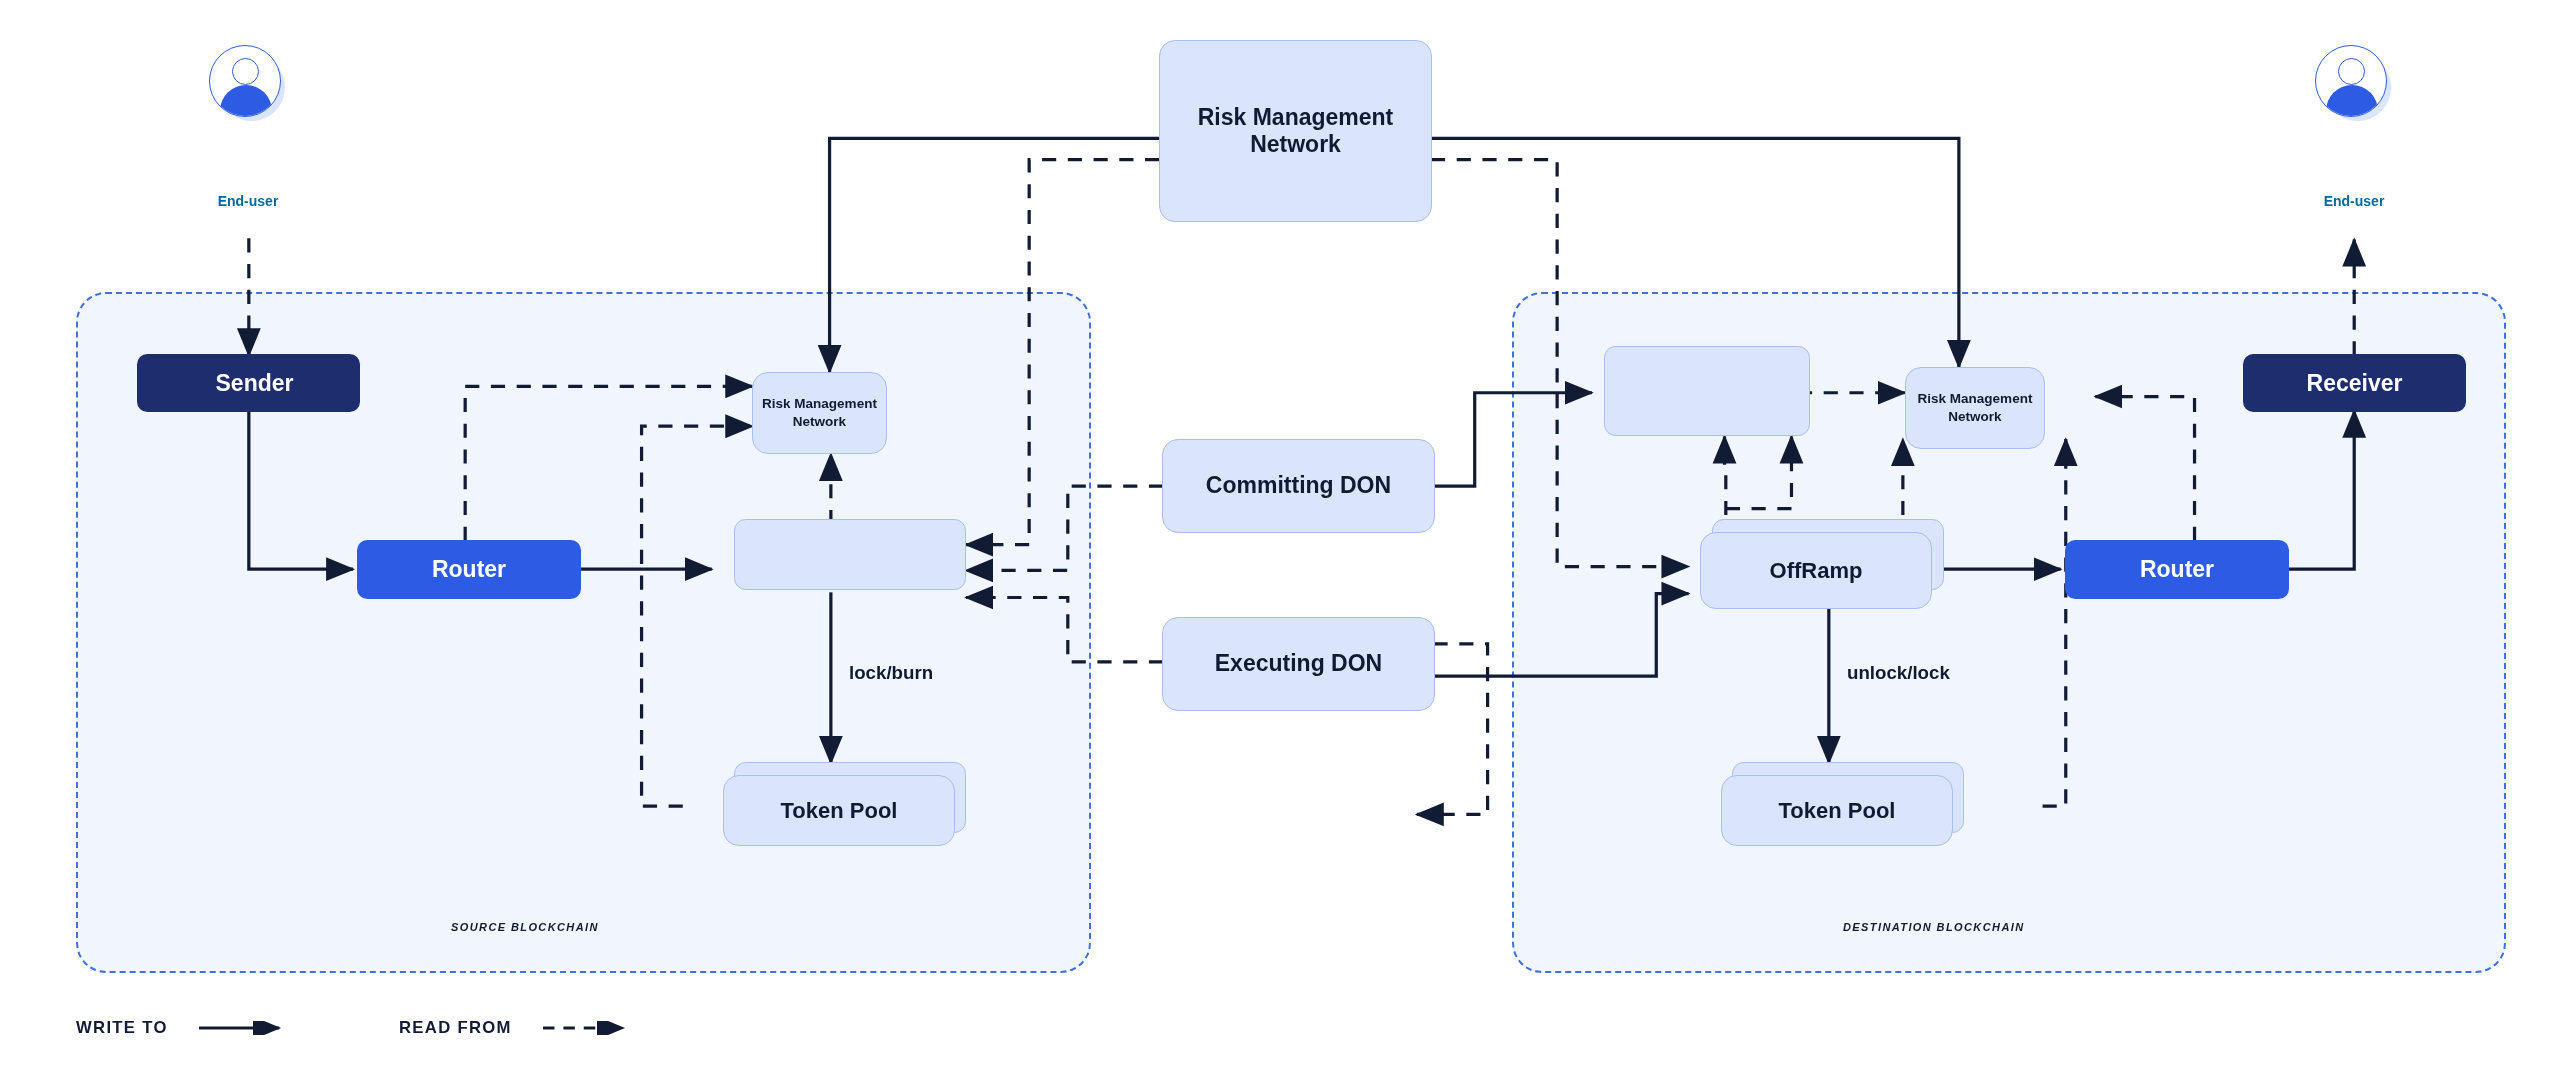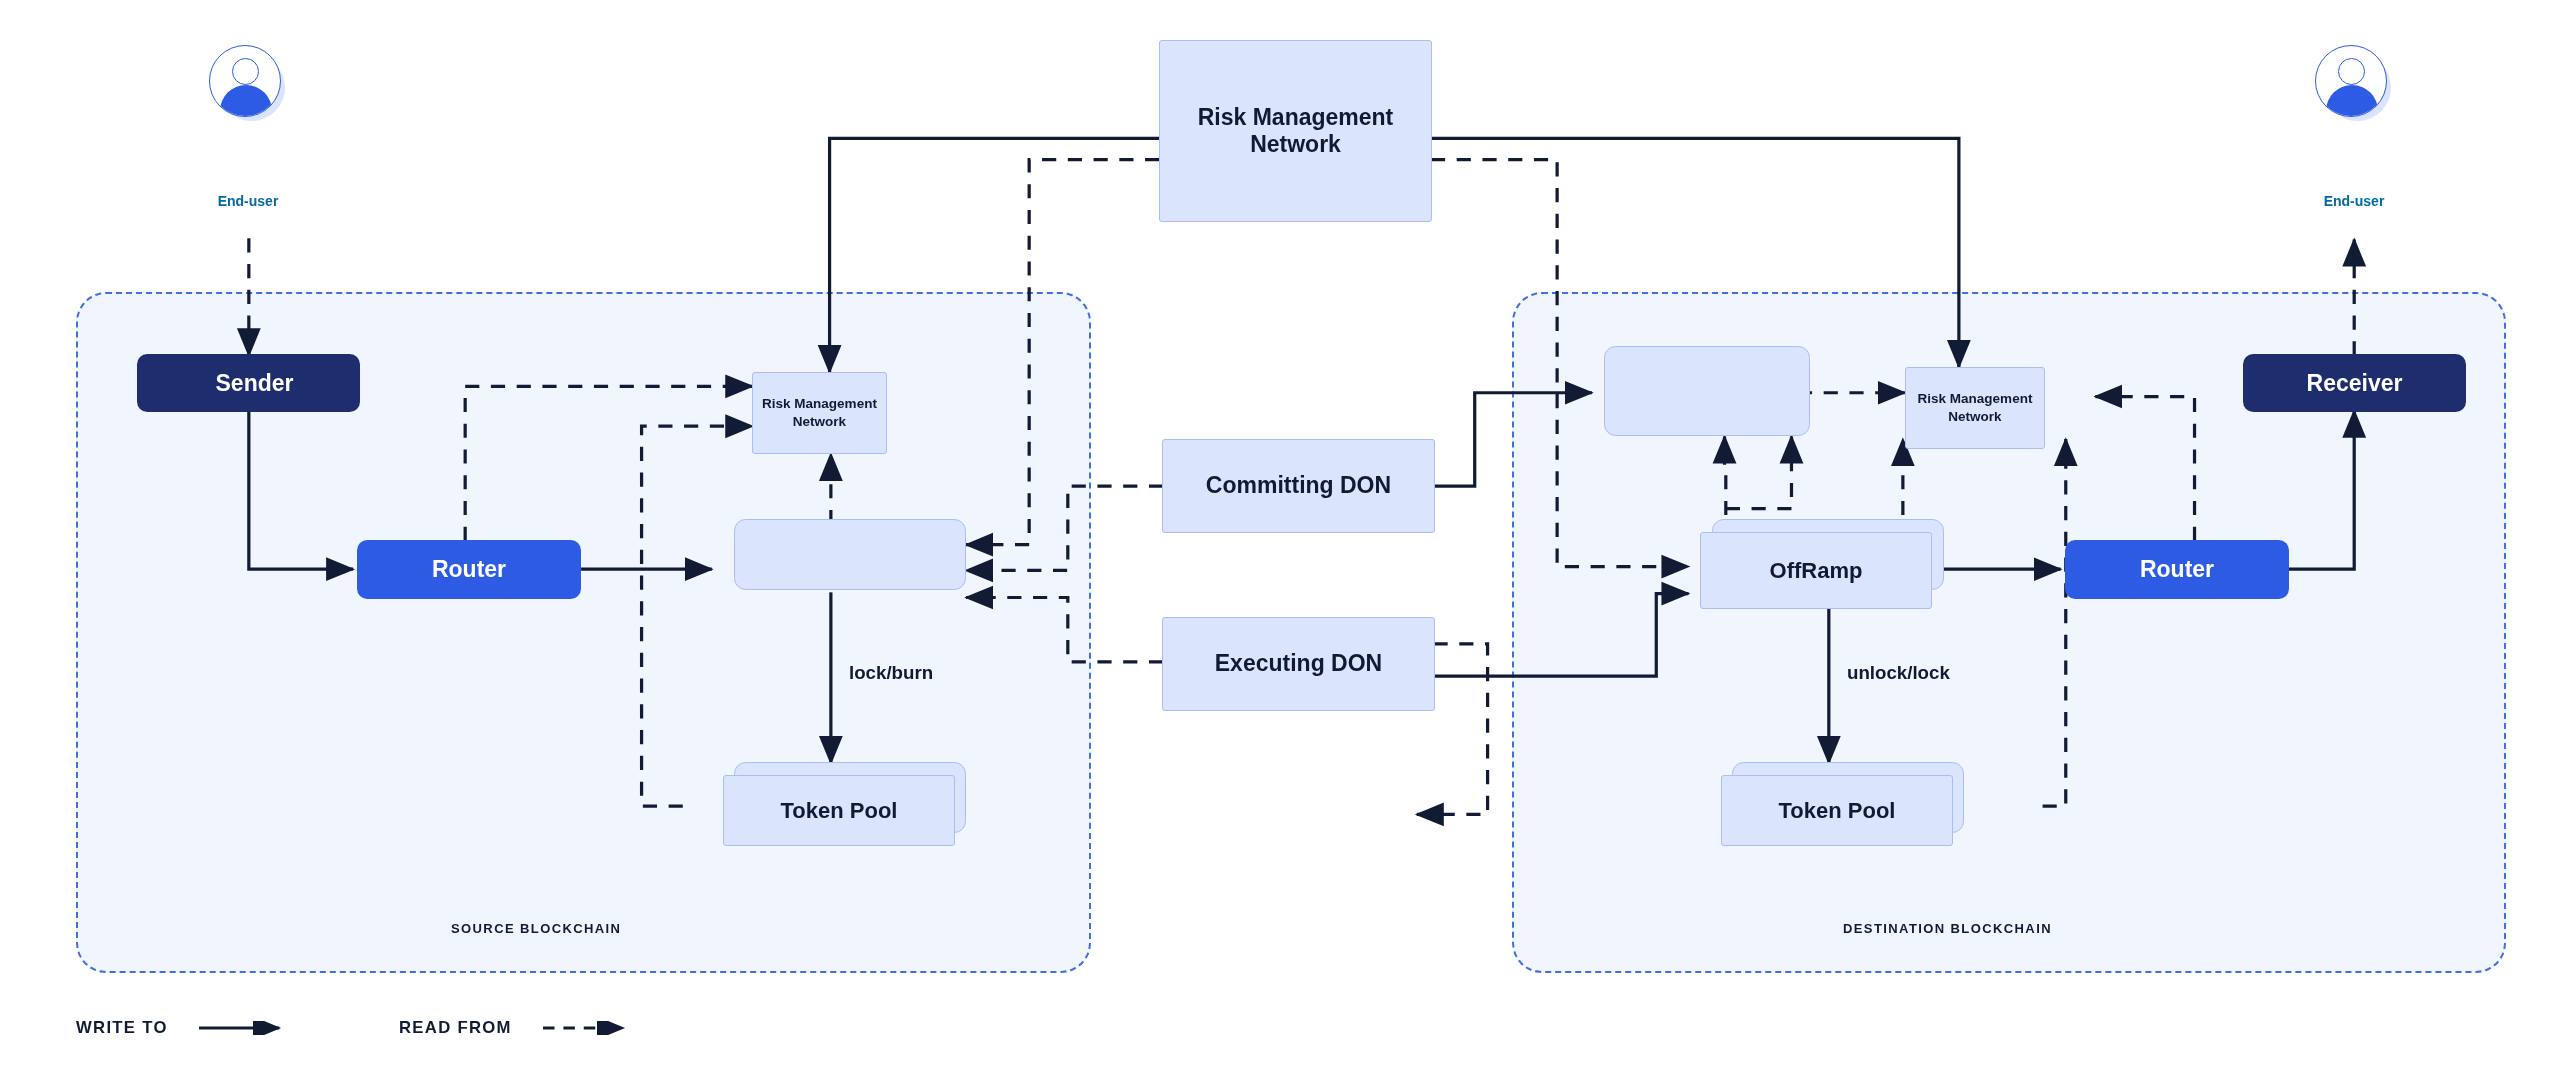--- a/index.html
+++ b/index.html
@@ -1,25 +1,25 @@
 <!DOCTYPE html>
 <html style="font-size:10.3px"><head>
 <meta charset="utf-8">
 <title>CCIP Architecture Diagram</title>
 <style>
   html,body{margin:0;padding:0;background:#ffffff;}
   body{font-family:"Liberation Sans",sans-serif;}
   #stage{position:relative;width:2576px;height:1072px;background:#fff;overflow:hidden;}
   svg#wires{position:absolute;left:0;top:0;width:2576px;height:1072px;pointer-events:none;}
   .zone{position:absolute;background:#f1f5fe;border:2.6px dashed #3f6fe0;border-radius:30px;}
-  .zone-label{position:absolute;font-size:13px;font-weight:700;letter-spacing:1.4px;color:#111b33;white-space:nowrap;}
+  .zone-label{position:absolute;font-size:11px;font-weight:700;letter-spacing:1.4px;color:#111b33;white-space:nowrap;font-style:italic;}
   .node{position:absolute;display:flex;align-items:center;justify-content:center;text-align:center;box-sizing:border-box;}
   .solid-dark{background:#1e2d6e;color:#ffffff;border-radius:10.3px;font-size:23px;font-weight:700;}
   .solid-blue{background:#2d5be3;color:#ffffff;border-radius:10.3px;font-size:23px;font-weight:700;}
-  .light{background:#dbe4fd;border:1.3px solid #a9bdf6;border-radius:3px;color:#101a33;font-size:23px;font-weight:700;line-height:1.18;}
+  .light{background:#dbe4fd;border:1.3px solid #a9bdf6;border-radius:16px;color:#101a33;font-size:23px;font-weight:700;line-height:1.18;}
   .light.small{font-size:13.5px;font-weight:700;line-height:1.3;}
   .light.mid{font-size:22px;}
   .stack-back{position:absolute;background:#dbe4fd;border:1.3px solid #a9bdf6;border-radius:11.6px;box-sizing:border-box;}
   .edge-label{position:absolute;font-size:18.7px;font-weight:700;color:#101a33;white-space:nowrap;}
   .avatar{position:absolute;width:76px;height:76px;}
   .avatar .shadow{position:absolute;left:9px;top:9px;width:67px;height:67px;border-radius:50%;background:#dbe4fd;}
   .avatar .ring{position:absolute;left:0;top:0;width:70px;height:70px;border-radius:50%;border:1.9px solid #2d5be3;background:#fff;overflow:hidden;}
   .avatar .head{position:absolute;left:22px;top:11.6px;width:27px;height:27px;border-radius:50%;border:1.9px solid #2d5be3;background:#fff;box-sizing:border-box;}
   .avatar .body{position:absolute;left:10.3px;top:39px;width:52px;height:52px;border-radius:50%;background:#2d5be3;}
   .user-label{position:absolute;font-size:14px;font-weight:700;color:#0369a1;white-space:nowrap;text-align:center;}

